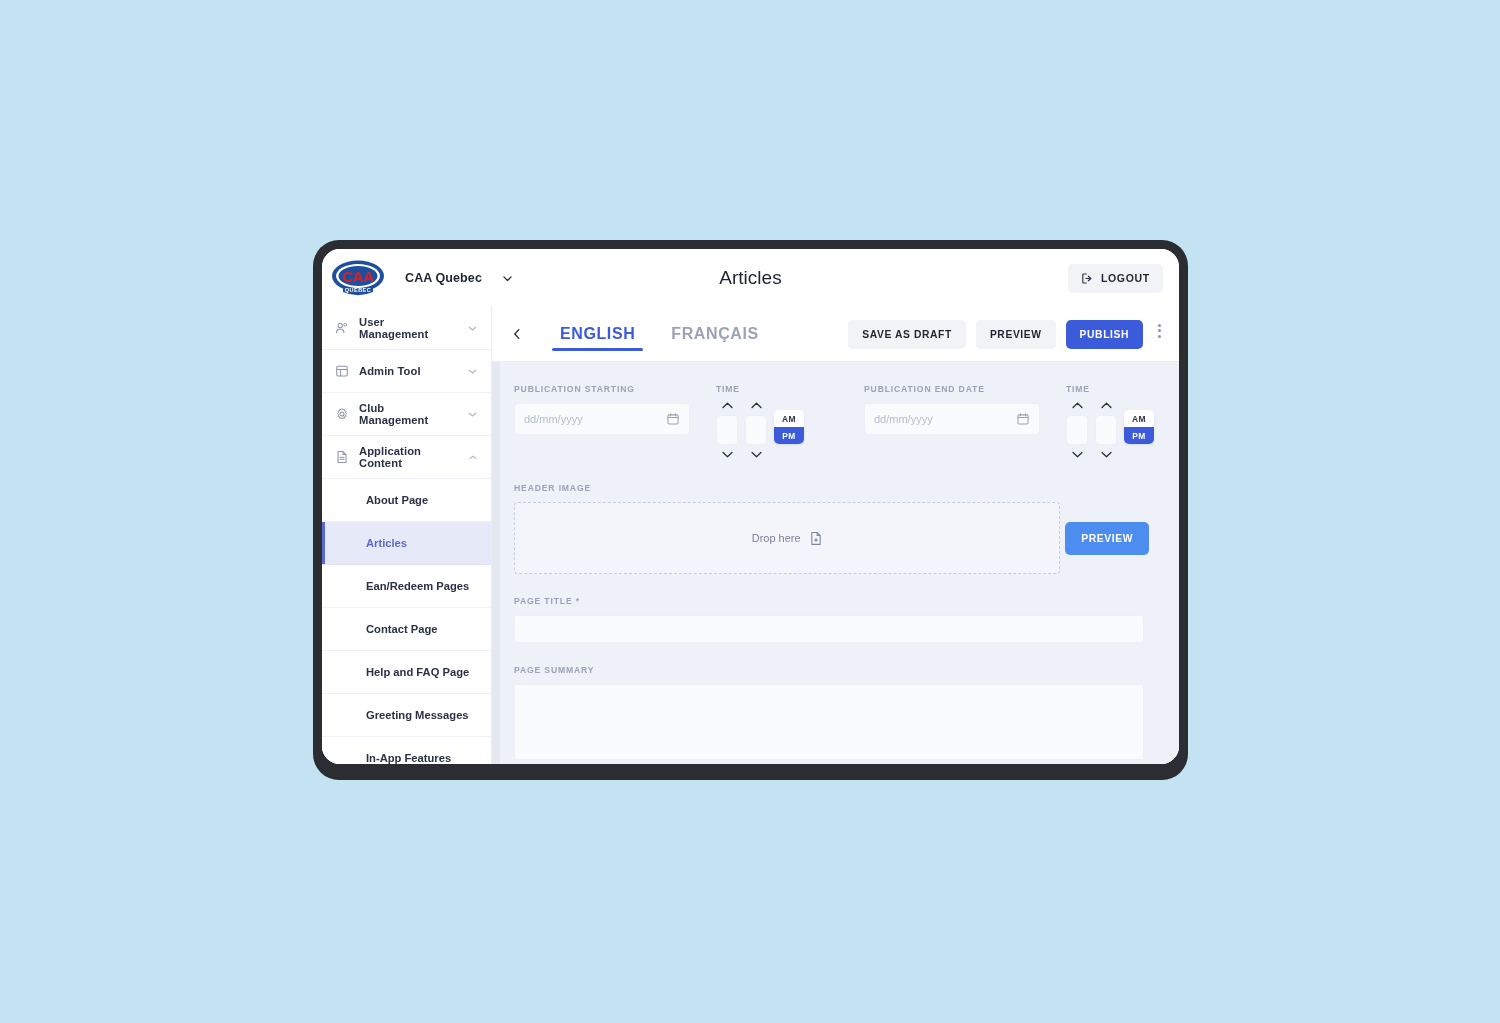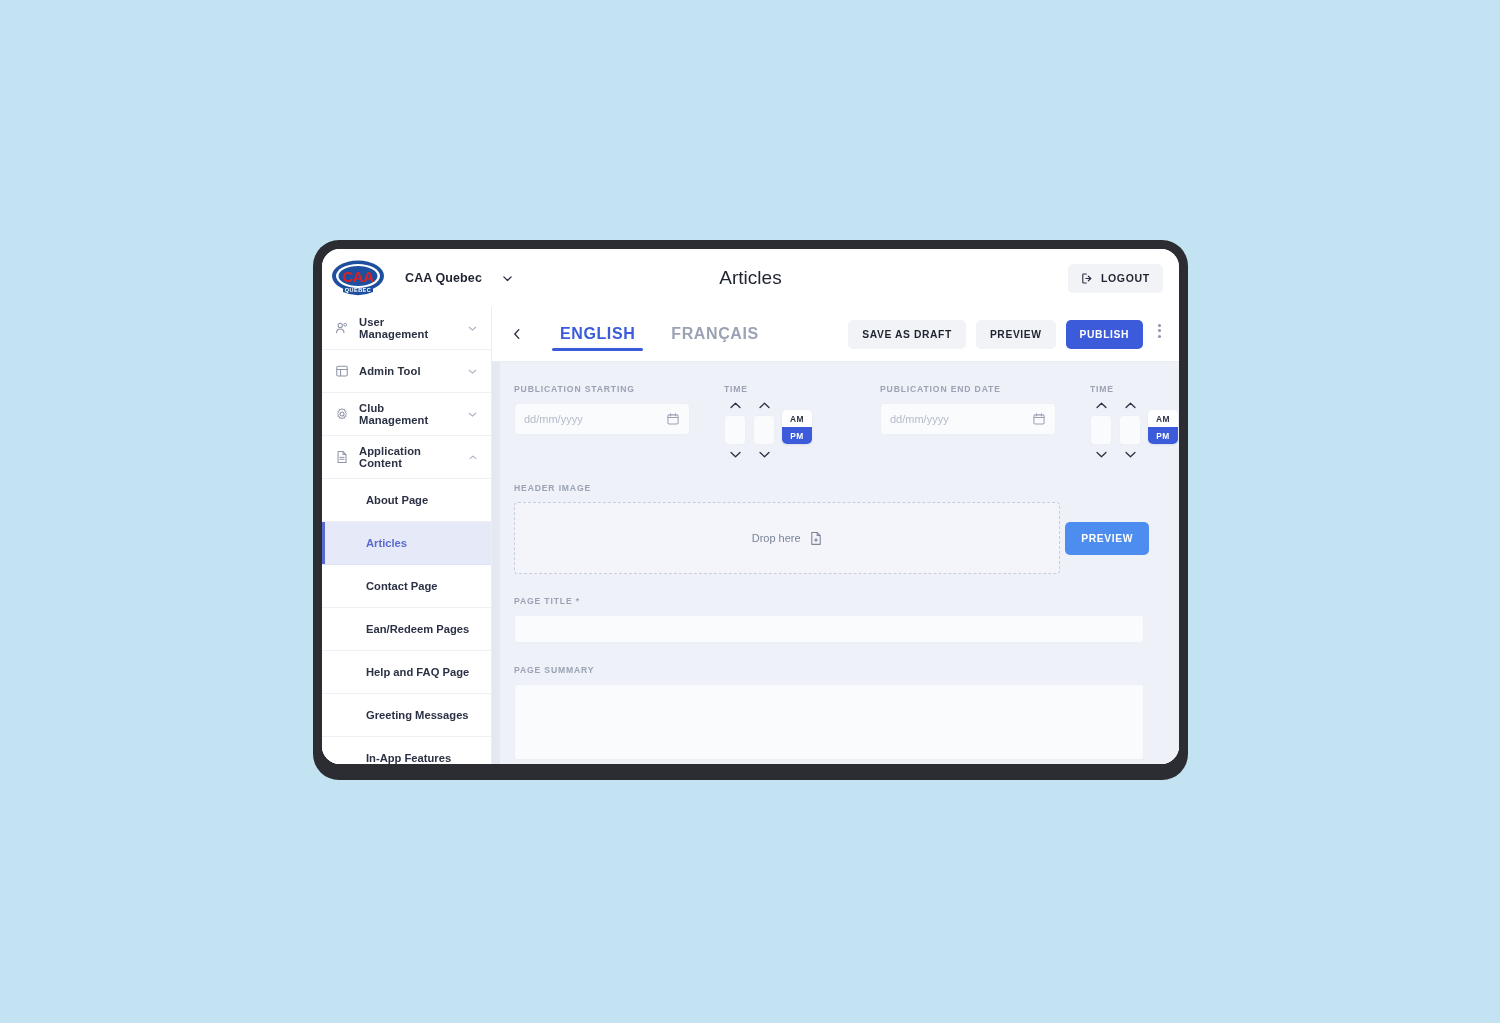--- a/index.html
+++ b/index.html
@@ -190,21 +190,21 @@
     overflow: hidden;
     padding: 22px 30px 0 22px;
     position: relative; z-index: 2;
   }
   .fld-label {
     font-size: 8.6px; font-weight: bold; letter-spacing: .85px;
     color: #9aa2b4; text-transform: uppercase;
     margin-bottom: 9px;
     display: block;
   }
-  .row-dates { display: flex; align-items: flex-start; gap: 16px; }
+  .row-dates { display: flex; align-items: flex-start; gap: 8px; }
   .date-col { width: 176px; flex: 0 0 auto; }
   .date-input {
     height: 32px;
     background: #fafbfd;
     border: 1px solid #eceff5;
     border-radius: 4px;
     display: flex; align-items: center;
     padding: 0 9px;
     cursor: text;
   }
@@ -357,24 +357,24 @@
           </svg>
         </div>
 
         <div class="nav-sub">
           <span>About Page</span>
         </div>
         <div class="nav-sub active">
           <span>Articles</span>
         </div>
         <div class="nav-sub">
+          <span>Ean/Redeem Pages</span>
+        </div>
+        <div class="nav-sub">
           <span>Contact Page</span>
-        </div>
-        <div class="nav-sub">
-          <span>Ean/Redeem Pages</span>
         </div>
         <div class="nav-sub">
           <span>Help and FAQ Page</span>
         </div>
         <div class="nav-sub">
           <span>Greeting Messages</span>
         </div>
         <div class="nav-sub">
           <span>In-App Features</span>
         </div>

